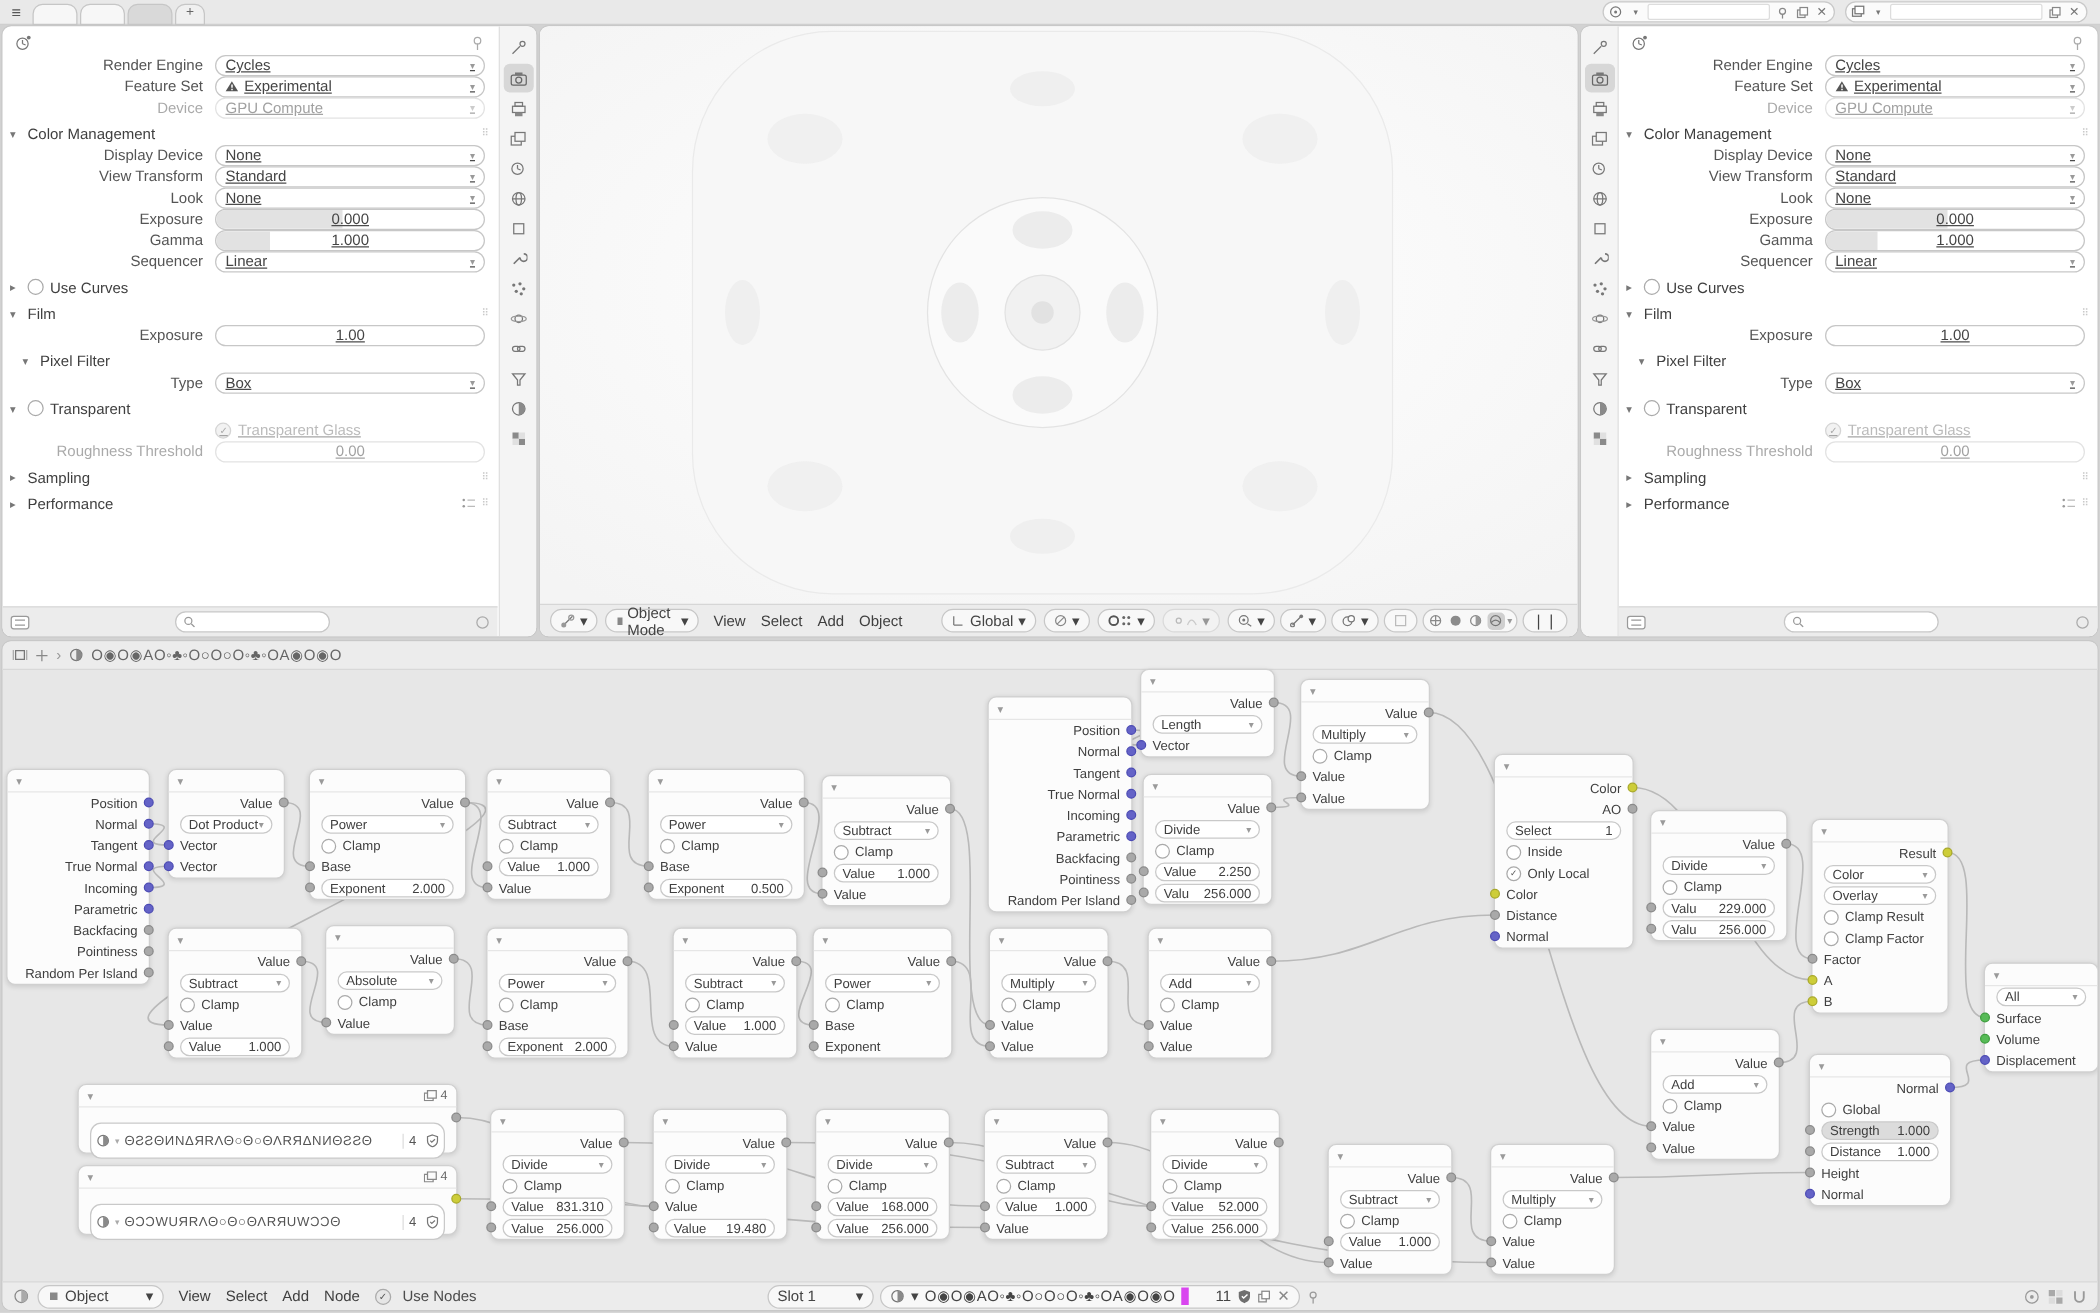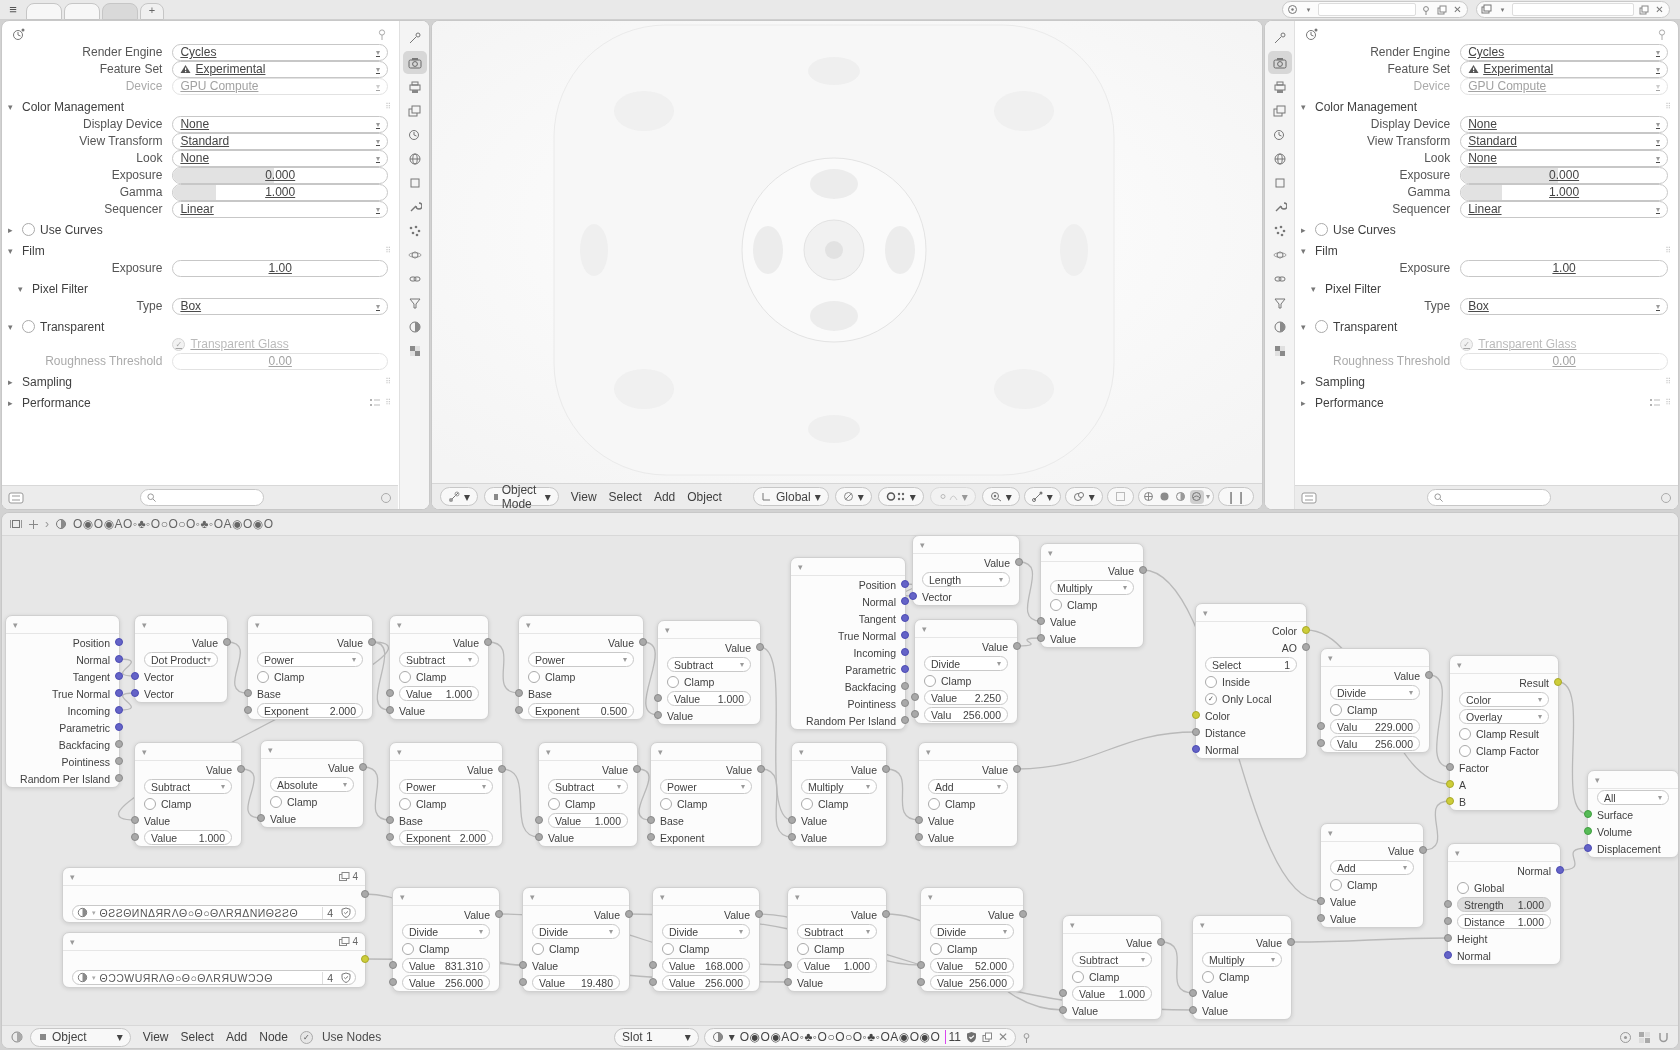--- a/index.html
+++ b/index.html
@@ -70,21 +70,21 @@
   .sock.left{left:-4px;} .sock.right{right:-4px;}
   .c-g{background:#a9a9a9;border-color:#8a8a8a;}
   .c-v{background:#6463c7;border-color:#4c4bb4;}
   .c-y{background:#cdcd39;border-color:#a9a92a;}
   .c-n{background:#57bb57;border-color:#3f9e3f;}
   .npill{display:flex;align-items:center;width:100%;height:13px;border:1px solid #c9c9c9;border-radius:8px;background:#fff;padding:0 6px;overflow:hidden;position:relative;}
   .npill .chev{margin-left:auto;color:#9a9a9a;font-size:8px;}
   .npill .val{margin-left:auto;}
   .npill.fill{background:#dcdcdc;}
   .nck{width:10px;height:10px;border:1px solid #aaa;border-radius:50%;background:#fff;margin-right:5px;display:inline-flex;align-items:center;justify-content:center;font-size:7px;color:#555;flex:none;}
-  .dbrow{display:flex;align-items:center;gap:4px;width:100%;height:15px;border:1px solid #c9c9c9;border-radius:9px;background:#fff;padding:0 4px;box-sizing:border-box;overflow:hidden;}
+  .dbrow{display:flex;align-items:center;gap:4px;width:100%;height:29px;border:1px solid #c9c9c9;border-radius:9px;background:#fff;padding:0 4px;box-sizing:border-box;overflow:hidden;}
   .dbrow .nm{flex:1;white-space:nowrap;overflow:hidden;color:#555;letter-spacing:.5px;}
   .dbrow .cnt{border-left:1px solid #ddd;padding:0 4px;color:#555;}
   .ne-footer{position:absolute;left:0;right:0;bottom:0;height:23px;background:#ececec;border-top:1px solid #d8d8d8;display:flex;align-items:center;gap:6px;padding:0 8px;box-sizing:border-box;}
   .fcenter{position:absolute;left:612px;display:flex;align-items:center;gap:5px;text-align:right;}
   .fright{margin-left:auto;display:flex;align-items:center;gap:6px;}
   svg.ic{display:block;}
 </style>
 </head>
 <body>
 
@@ -1936,21 +1936,21 @@
             <span>Slot 1</span>
             <span class="chev" style="margin-left:28px">▾</span>
           </span>
         <span class="hpill" style="gap:5px">
           <svg class="ic" width="12" height="12">
               <circle cx="6" cy="6" r="4.5" fill="none" stroke="#777"></circle>
               <path d="M6 1.5 A4.5 4.5 0 0 1 6 10.5 Z" fill="#8a8a8a"></path>
             </svg>
           <span class="chev" style="margin-left:0">▾</span>
           <span style="letter-spacing:.5px">O◉O◉AO◦♣◦O○O○O◦♣◦OA◉O◉O</span>
-          <span style="border-left:1px solid #d946ef;padding-left:2px">11</span>
+          <span style="border-left:6px solid #d946ef;padding-left:21px">11</span>
           <span>
               <svg class="ic" width="11" height="12">
                 <path d="M5.5 1 L10 2.5 V6 C10 9 8 10.5 5.5 11.5 C3 10.5 1 9 1 6 V2.5 Z" fill="#6f6f6f"></path>
                 <path d="M3.5 6 l1.4 1.4 L8 4.6" stroke="#fff" fill="none" stroke-width="1.2"></path>
               </svg>
             </span>
           <span>
               <svg class="ic" width="11" height="11">
                 <rect x="1" y="3.5" width="6" height="6" fill="none" stroke="#888"></rect>
                 <rect x="3.5" y="1" width="6" height="6" fill="#fff" stroke="#888"></rect>

